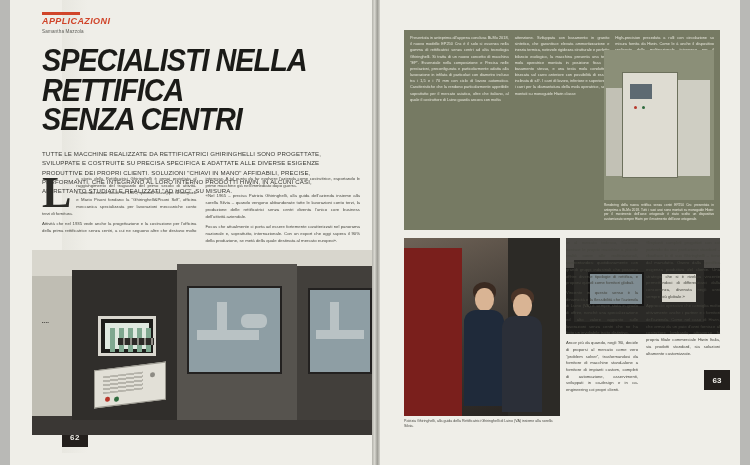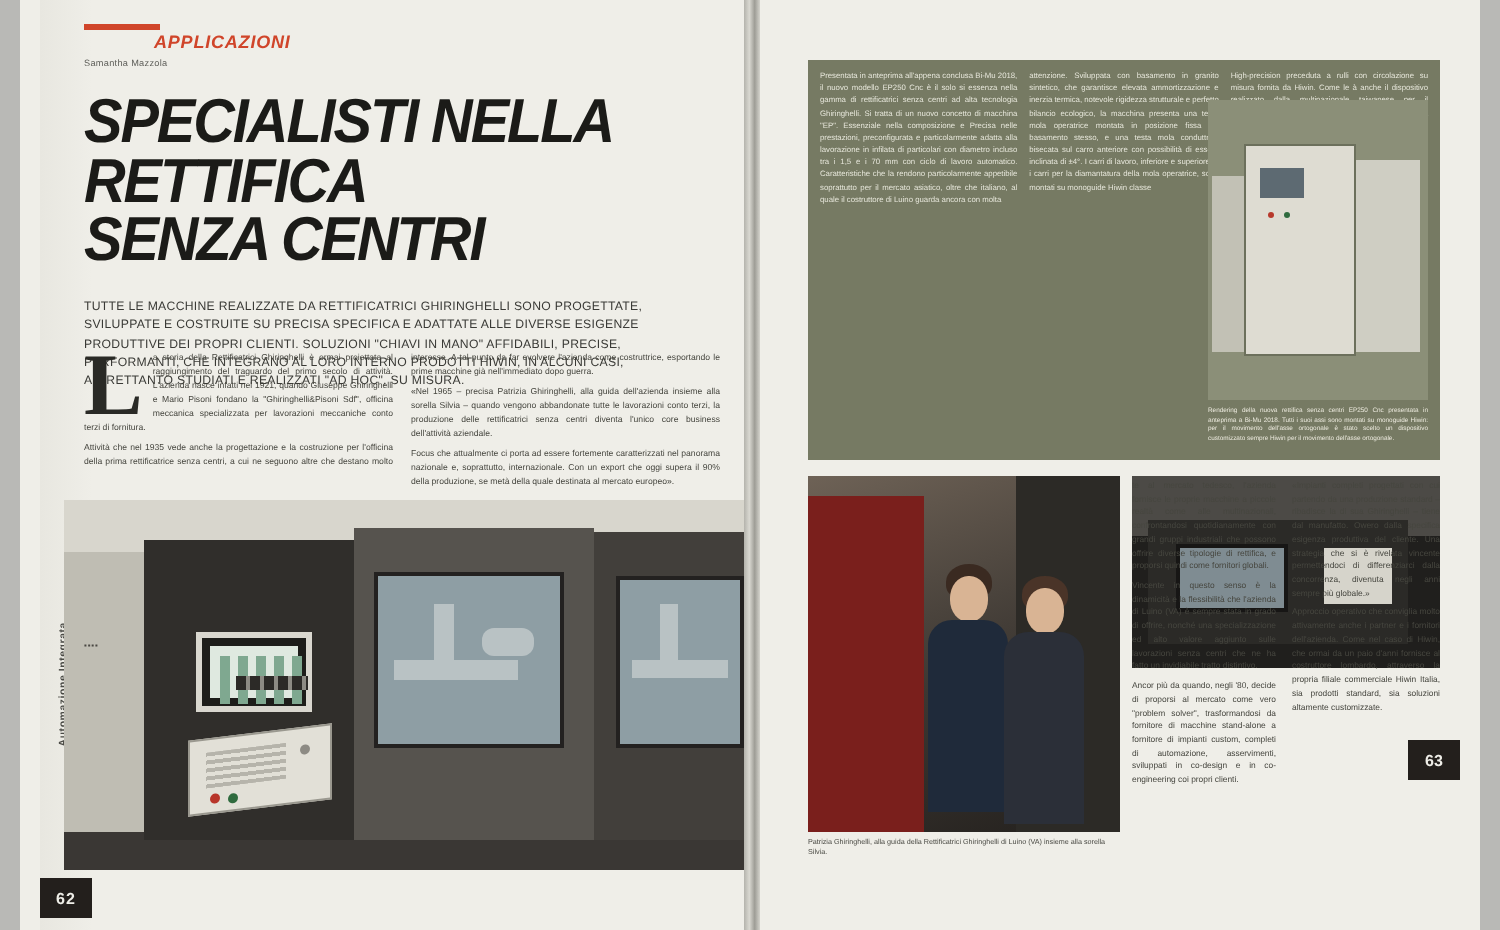--- a/index.html
+++ b/index.html
@@ -9,34 +9,34 @@
   .spread { position:relative; width:750px; height:465px; background:#b9b9b6; }
 
   .page { position:absolute; top:0; height:465px; background:#efeee8; overflow:hidden; }
   .page-left  { left:10px;  width:368px; }
   .page-right { left:378px; width:362px; }
 
   .gutter { position:absolute; left:372px; top:0; width:8px; height:465px;
             background:linear-gradient(to right,#b4b3ac,#d9d8d1,#9e9d96,#d4d3cc); z-index:40; }
 
   
-  .footband { position:absolute; bottom:0; width:26px; top:0; }
+  .footband { position:absolute; bottom:12px; width:26px; top:0;margin-left:42px; }
   .footband-l { left:10px; background:linear-gradient(to right,#e8e7e0,#efeee8); }
   .vert-label { position:absolute; writing-mode:vertical-rl; transform:rotate(180deg);
                 font-size:5.2px; letter-spacing:.3px; color:#6e6e68; white-space:nowrap; }
   .vert-label.b { font-weight:bold; color:#4a4a45; }
   .pagenum { position:absolute; bottom:6px; width:26px; height:20px; background:#231f1c;
              color:#efeee8; font-size:8px; font-weight:bold; display:flex;
              align-items:center; justify-content:center; letter-spacing:.5px; }
 
   
   .lcontent { position:absolute; left:32px; top:12px; width:318px; }
   .rule-top { width:38px; height:2.5px; background:#d0452a; margin-bottom:2px; }
   .kicker { font-size:9px; font-weight:bold; color:#d0452a; letter-spacing:.4px;
-            font-style:italic; line-height:1.05;margin-left:35px; }
+            font-style:italic; line-height:1.05; }
   .byline { font-size:4.6px; color:#5d5d58; margin-top:3px; letter-spacing:.15px; }
 
   .headline { margin-top:12px; font-size:31px; line-height:0.96; font-weight:bold;
               font-style:italic; color:#1b1b18; letter-spacing:-1.1px;
               font-family:"Liberation Sans Narrow","Liberation Sans",sans-serif;
               transform:scaleX(0.93); transform-origin:left center; }
 
   .standfirst { margin-top:14px; font-size:6.1px; line-height:1.52; color:#3a3a36;
                 letter-spacing:.15px; width:300px; }
 

